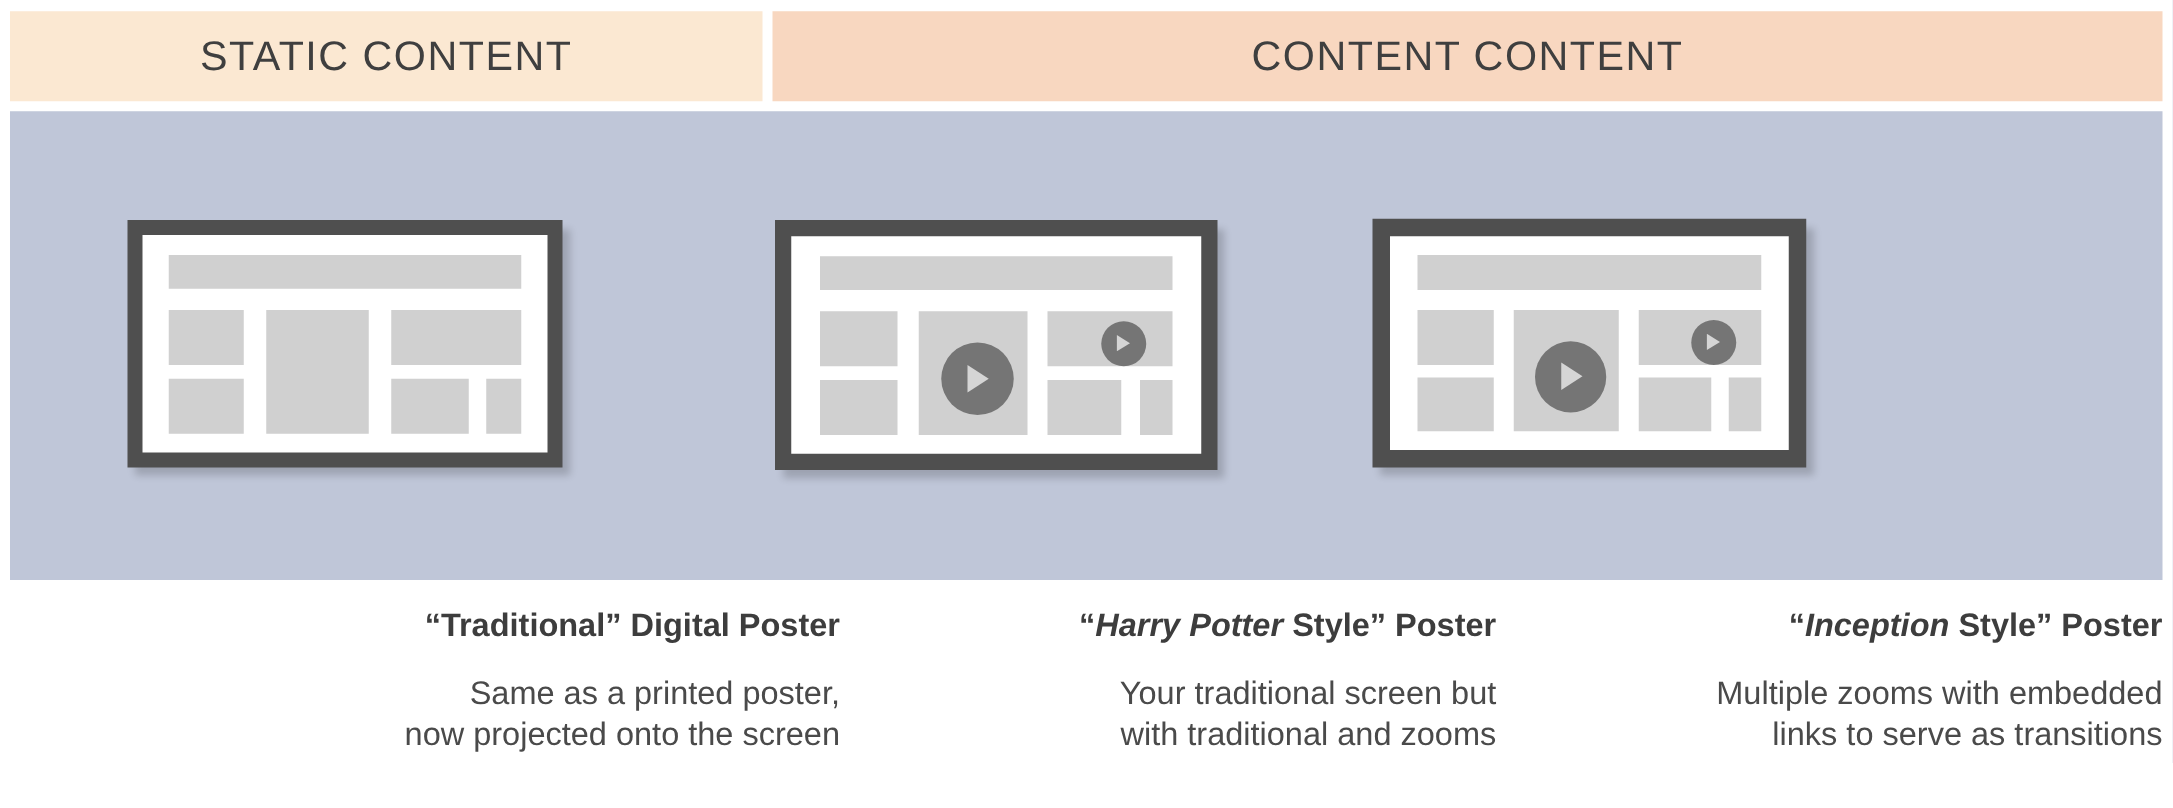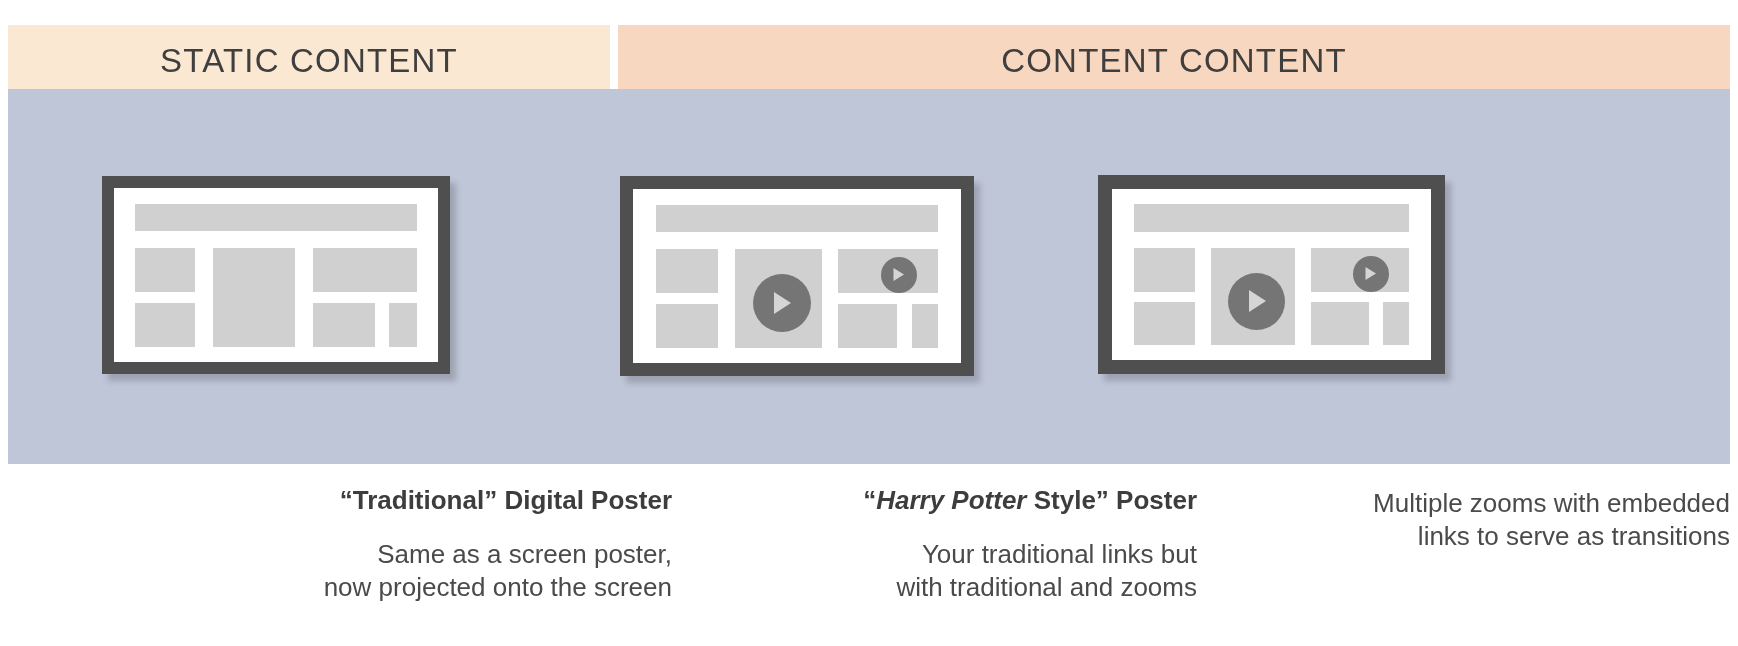--- a/index.html
+++ b/index.html
@@ -16,21 +16,20 @@
   }
 
   
   .header-band {
     position: absolute;
     left: 0;
     top: 0;
     width: 1738px;
     height: 90px;
     display: flex;
-    margin-top: 16px;
   }
   .header-cell {
     height: 72px;
     margin-top: 9px;
     display: flex;
     align-items: center;
     justify-content: center;
     box-sizing: border-box;
   }
   .header-cell.static {
@@ -268,34 +267,37 @@
   </div>
 </div>
 
 <div class="captions">
 
   <div class="caption cap-1">
     <p class="cap-title">
       <span>“Traditional” Digital Poster</span>
     </p>
     <p class="cap-body">
-      <span>Same as a screen poster,</span><br>
+      <span>Same as a printed poster,</span><br>
       <span>now projected onto the screen</span>
     </p>
   </div>
 
   <div class="caption cap-2">
     <p class="cap-title">
       <span>“</span><i>Harry Potter</i><span> Style” Poster</span>
     </p>
     <p class="cap-body">
-      <span>Your traditional links but</span><br>
+      <span>Your traditional screen but</span><br>
       <span>with traditional and zooms</span>
     </p>
   </div>
 
   <div class="caption cap-3">
+    <p class="cap-title">
+      <span>“</span><i>Inception</i><span> Style” Poster</span>
+    </p>
     <p class="cap-body">
       <span>Multiple zooms with embedded</span><br>
       <span>links to serve as transitions</span>
     </p>
   </div>
 </div>
 
 </body></html>

